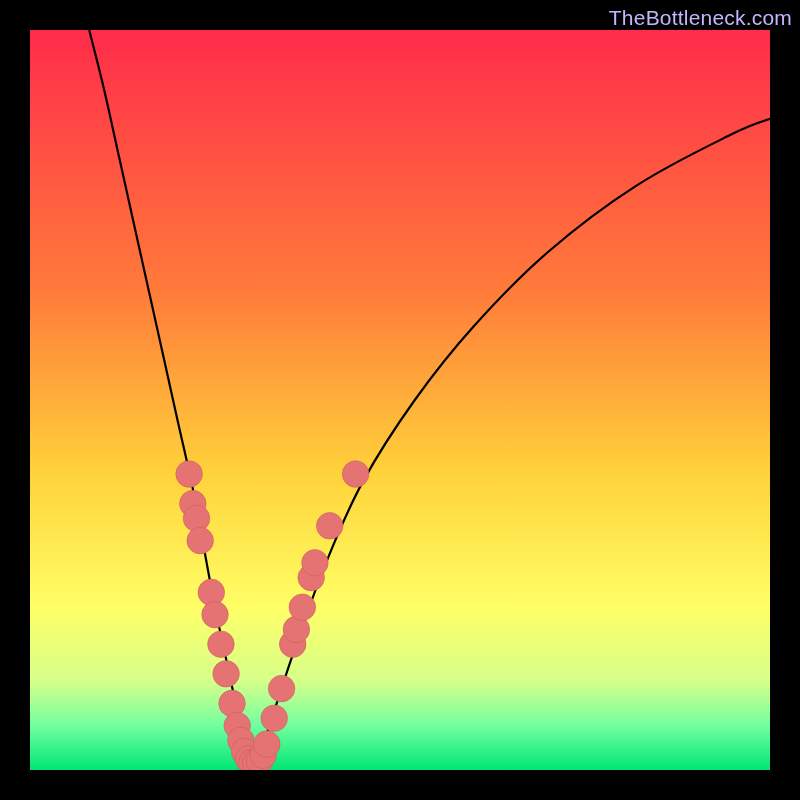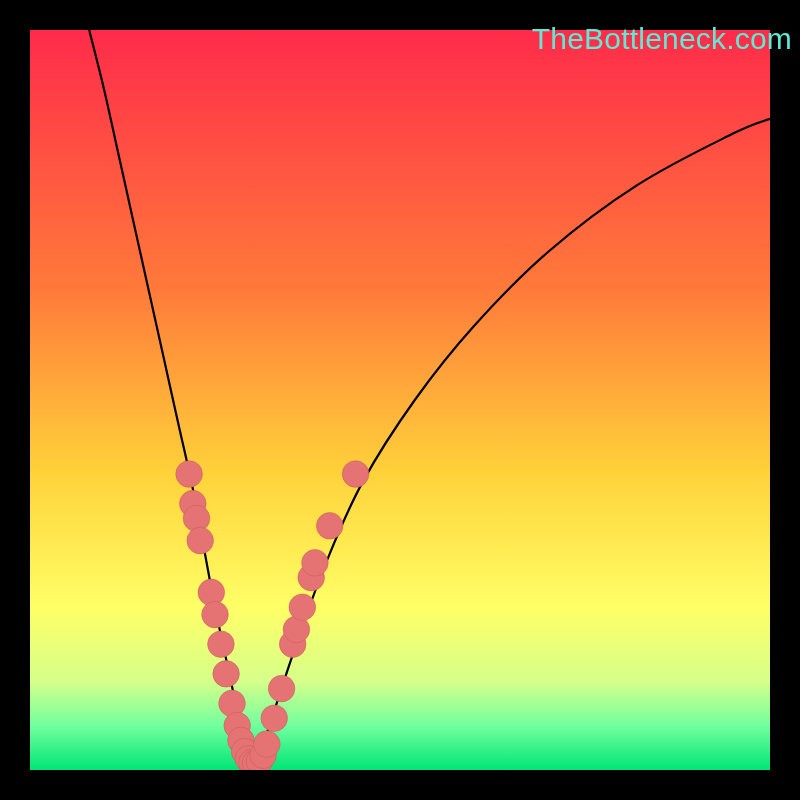--- a/index.html
+++ b/index.html
@@ -14,24 +14,24 @@
   .frame {
     position: absolute;
     left: 30px;
     top: 30px;
     width: 740px;
     height: 740px;
     overflow: hidden;
   }
   .watermark {
     position: absolute;
-    top: 22px;
+    top: 6px;
     right: 8px;
-    color: #5eead4;
-    font-size: 30px;
+    color: #c4b5fd;
+    font-size: 21px;
     font-weight: 500;
     letter-spacing: 0.2px;
     z-index: 3;
     user-select: none;
   }
   svg {
     display: block;
   }
 </style>
 </head>

